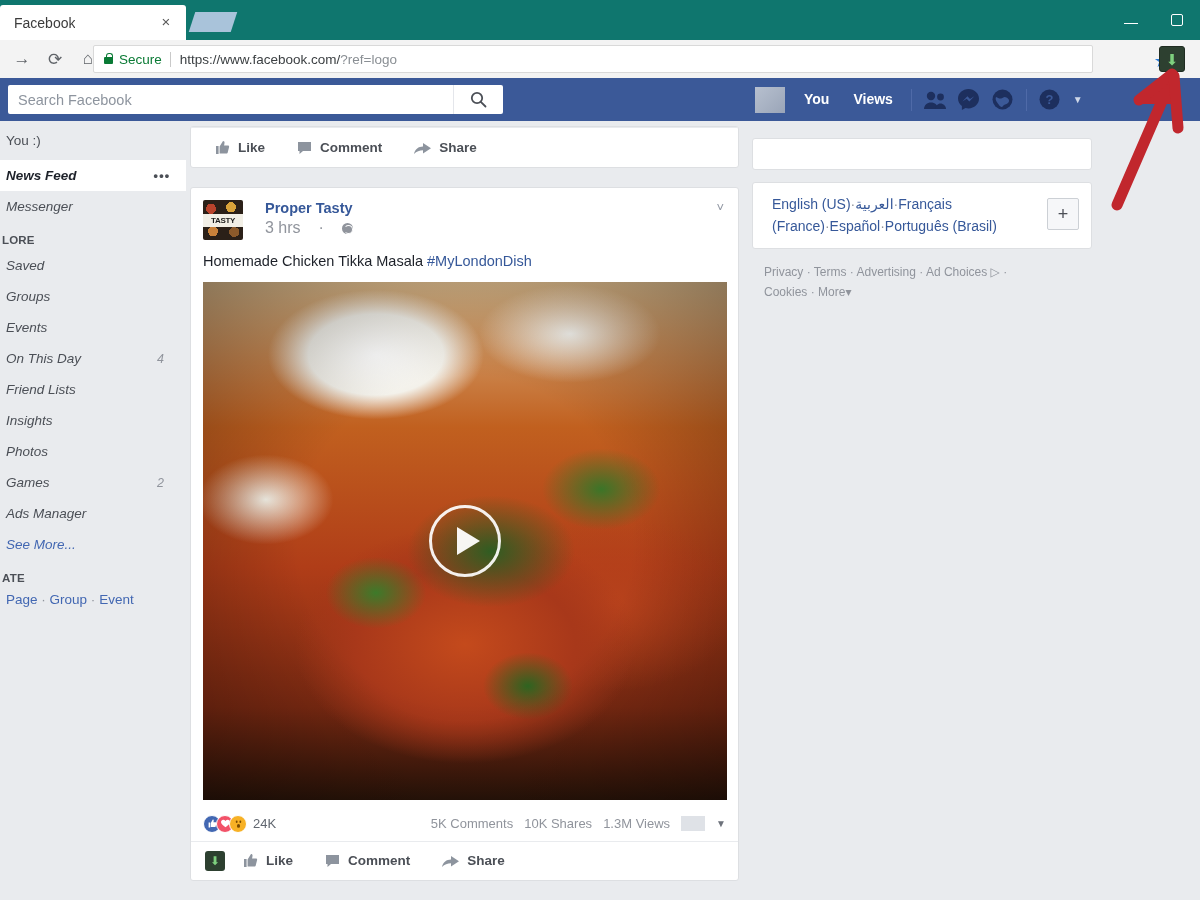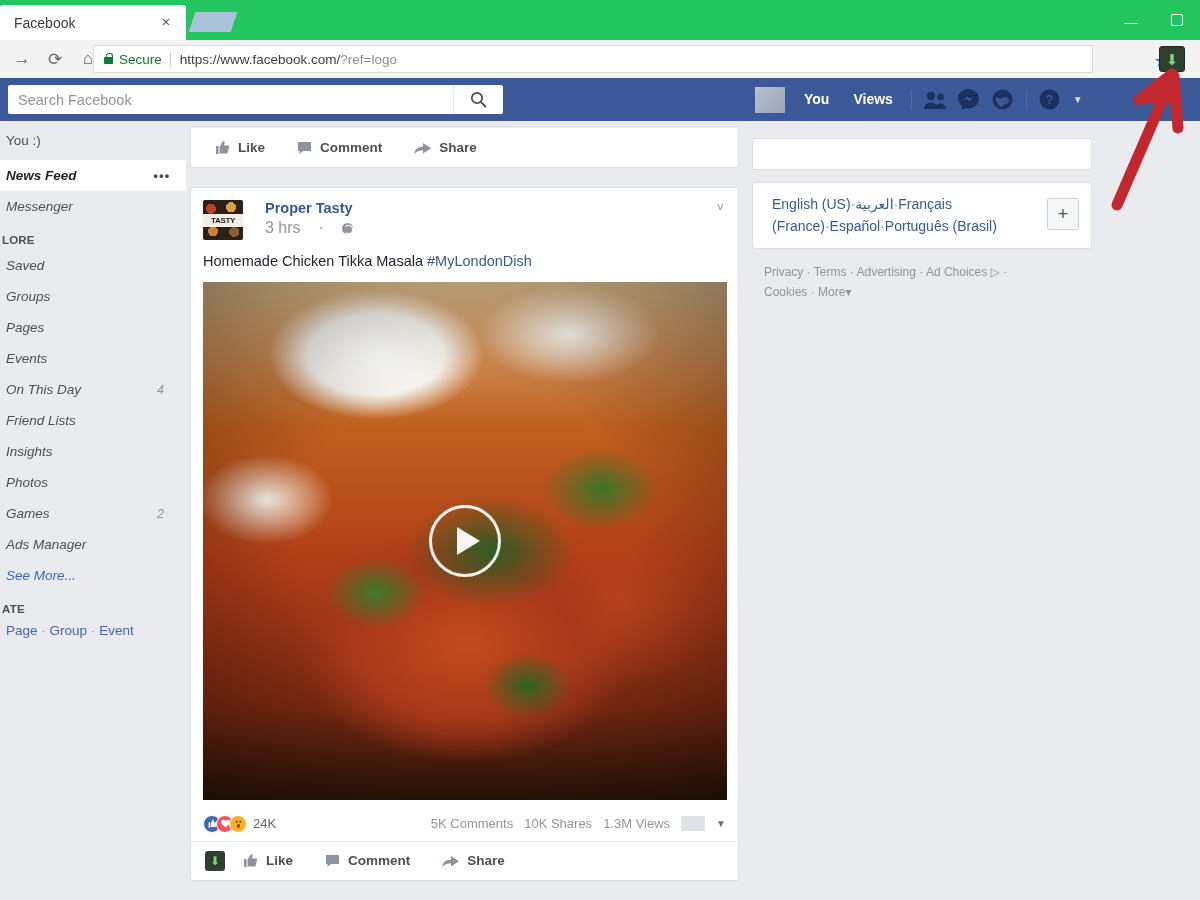--- a/index.html
+++ b/index.html
@@ -6,21 +6,21 @@
   html, body {
     width: 1200px; height: 900px;
     font-family: "Liberation Sans", sans-serif;
     overflow: hidden;
     background: #e9ebee;
   }
 
   
   .browser-tabstrip {
     position: absolute; left: 0; top: 0; width: 1200px; height: 40px;
-    background: #22c55e;
+    background: #0f766e;
   }
   .tab {
     position: absolute; left: 0; top: 5px; width: 186px; height: 35px;
     background: #ffffff;
     border-top-left-radius: 3px; border-top-right-radius: 3px;
     display: flex; align-items: center;
   }
   .tab-title {
     font-size: 14px; color: #3c3c3c; margin-left: 14px;
     white-space: nowrap; overflow: hidden; text-overflow: ellipsis;
@@ -426,24 +426,20 @@
 
     <div class="side-item">
       <span>Saved</span>
       <span class="count"></span>
     </div>
     <div class="side-item">
       <span>Groups</span>
       <span class="count"></span>
     </div>
     <div class="side-item">
-      <span>Pages</span>
-      <span class="count"></span>
-    </div>
-    <div class="side-item">
       <span>Events</span>
       <span class="count"></span>
     </div>
     <div class="side-item">
       <span>On This Day</span>
       <span class="count">4</span>
     </div>
     <div class="side-item">
       <span>Friend Lists</span>
       <span class="count"></span>

